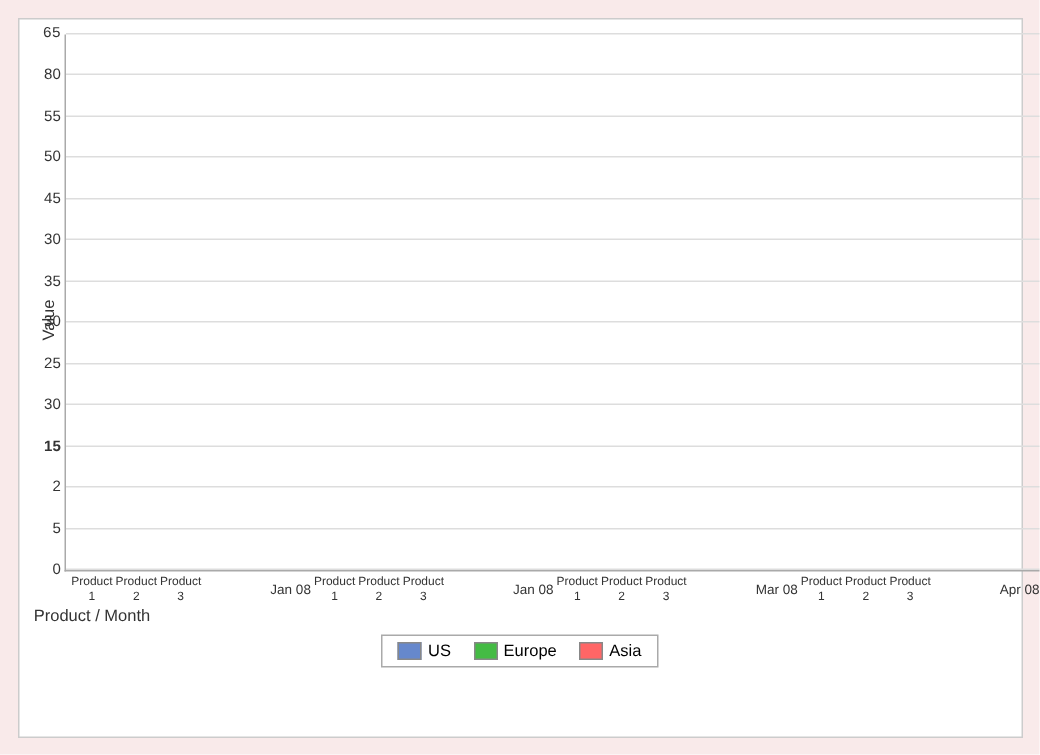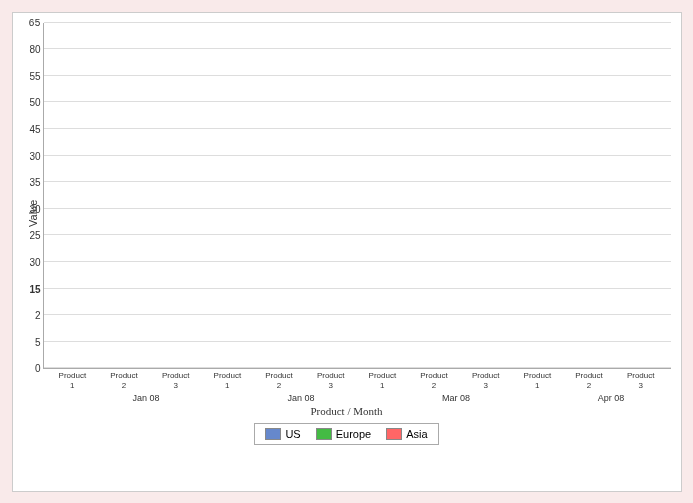--- a/index.html
+++ b/index.html
@@ -105,21 +105,21 @@
     .x-axis-labels {
       display: flex;
       padding-left: 0;
       gap: 2px;
       margin-top: 2px;
       padding: 0 5px;
     }
     .month-x-group {
       flex: 1;
       display: flex;
-      flex-direction: column;
+      flex-direction: row;
       align-items: center;
       gap: 2px;
     }
     .month-x-group .products-labels {
       display: flex;
       gap: 2px;
       width: 100%;
     }
     .product-label {
       flex: 1;
@@ -129,25 +129,24 @@
       line-height: 1.2;
     }
     .month-label {
       font-size: 9px;
       color: #333;
       text-align: center;
       white-space: nowrap;
       margin-left: 44px;
     }
     .x-axis-title {
-      text-align: center;
+      text-align: left;
       font-size: 11px;
       color: #333;
       margin-top: 2px;
-      font-family: Liberation Serif, serif;
     }
     .legend {
       display: flex;
       justify-content: center;
       align-items: center;
       gap: 15px;
       margin-top: 6px;
       border: 1px solid #aaa;
       padding: 4px 10px;
       width: fit-content;

